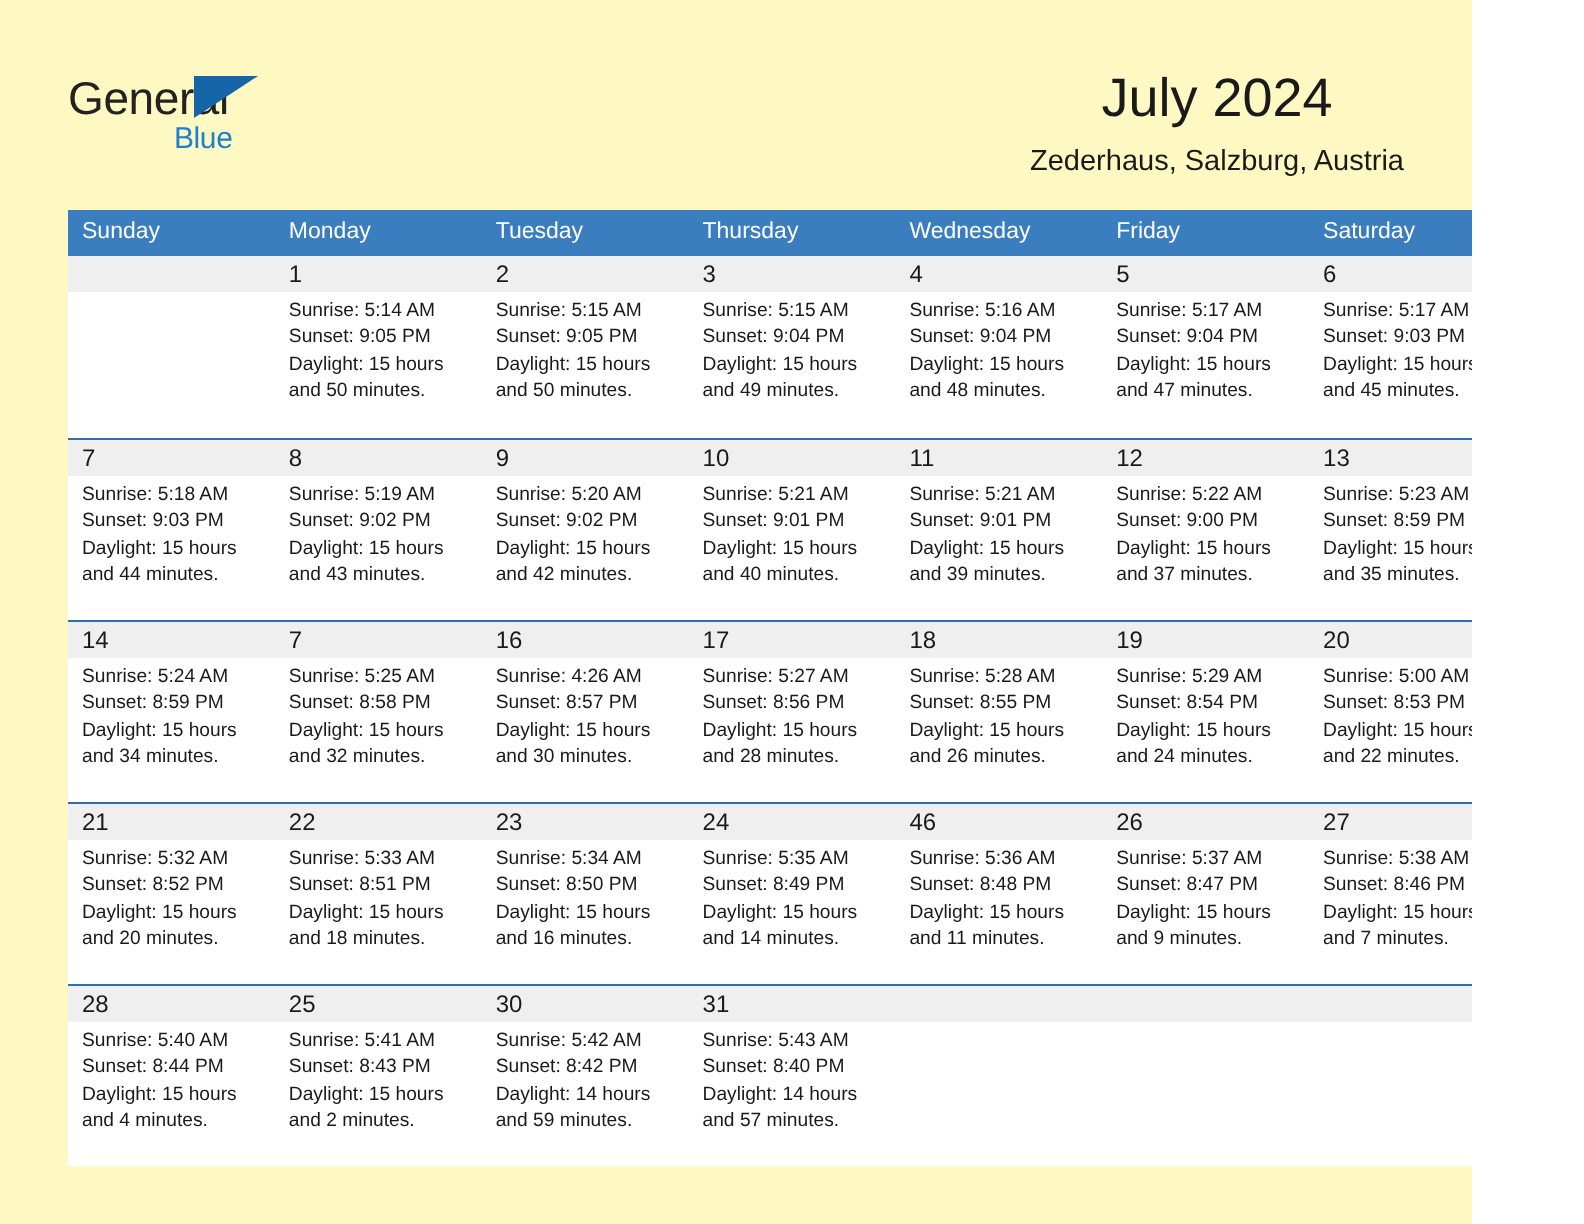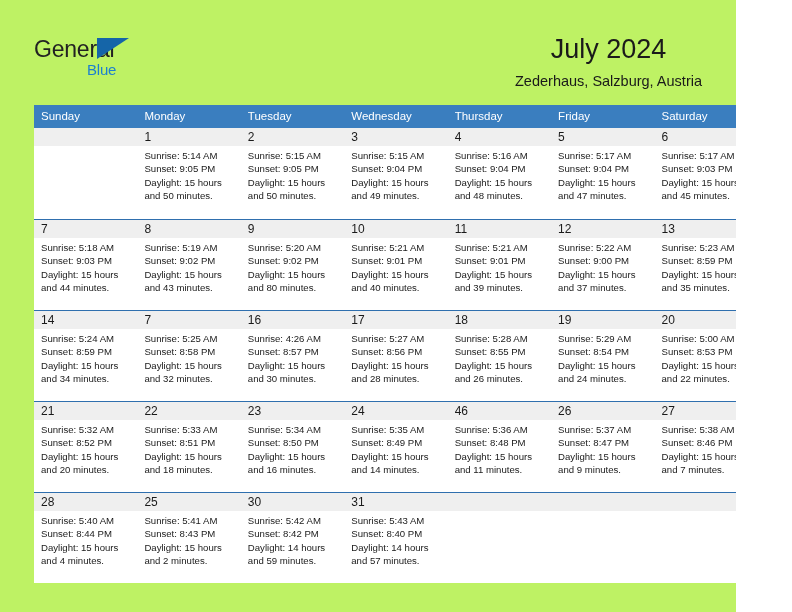--- a/index.html
+++ b/index.html
@@ -9,21 +9,21 @@
     width: 792px;
     height: 612px;
     background: #ffffff;
     font-family: "Liberation Sans", sans-serif;
     -webkit-font-smoothing: antialiased;
   }
   #page {
     position: relative;
     width: 736px;
     height: 612px;
-    background: #bef264;
+    background: #fef9c3;
     overflow: hidden;
   }
 
   
   .header {
     position: absolute;
     left: 34px;
     top: 32px;
     right: 34px;
     height: 62px;
@@ -161,22 +161,22 @@
       <div class="cal-subtitle">Zederhaus, Salzburg, Austria</div>
     </div>
 
   </div>
 
   <div class="calendar">
     <div class="weekday-row" id="weekday-row">
         <div class="weekday">Sunday</div>
         <div class="weekday">Monday</div>
         <div class="weekday">Tuesday</div>
+        <div class="weekday">Thursday</div>
         <div class="weekday">Wednesday</div>
-        <div class="weekday">Thursday</div>
         <div class="weekday">Friday</div>
         <div class="weekday">Saturday</div>
       </div>
     <div id="weeks-container">
         <div class="week">
           <div class="day-cell empty">
             <div class="day-number"></div>
           </div>
           <div class="day-cell">
             <div class="day-number">1</div>
@@ -251,21 +251,21 @@
               <div class="day-line">Daylight: 15 hours</div>
               <div class="day-line">and 43 minutes.</div>
             </div>
           </div>
           <div class="day-cell">
             <div class="day-number">9</div>
             <div class="day-body">
               <div class="day-line">Sunrise: 5:20 AM</div>
               <div class="day-line">Sunset: 9:02 PM</div>
               <div class="day-line">Daylight: 15 hours</div>
-              <div class="day-line">and 80 minutes.</div>
+              <div class="day-line">and 42 minutes.</div>
             </div>
           </div>
           <div class="day-cell">
             <div class="day-number">10</div>
             <div class="day-body">
               <div class="day-line">Sunrise: 5:21 AM</div>
               <div class="day-line">Sunset: 9:01 PM</div>
               <div class="day-line">Daylight: 15 hours</div>
               <div class="day-line">and 40 minutes.</div>
             </div>

